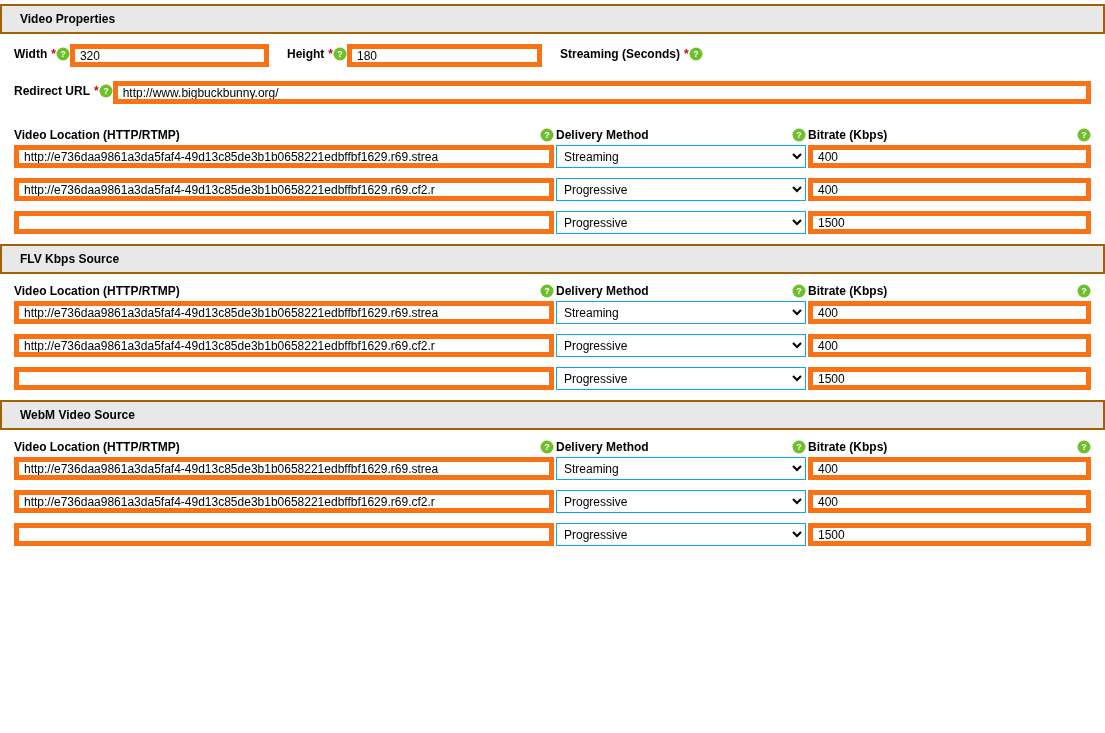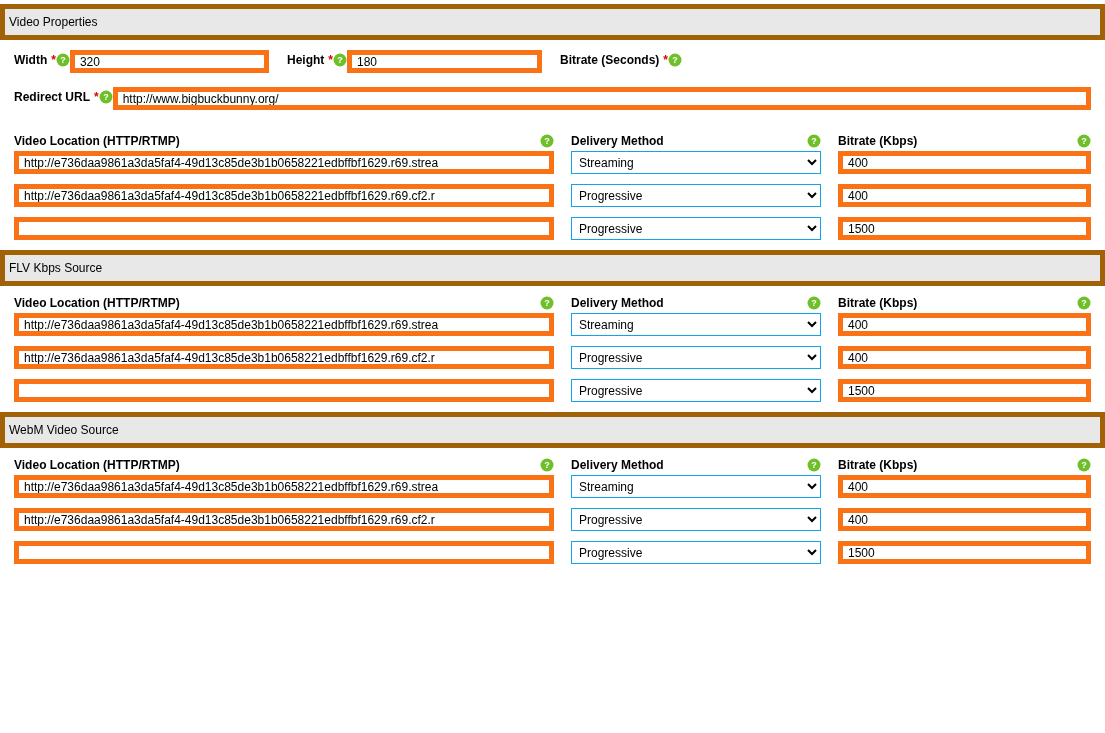--- a/index.html
+++ b/index.html
@@ -1,29 +1,29 @@
 <!DOCTYPE html>
 <html><head>
 <meta charset="utf-8">
 <style>
 html,body{margin:0;padding:0;background:#fff;font-family:Verdana,Arial,sans-serif;font-size:12px;color:#000;}
 .page{width:1105px;margin:0 auto;}
-.section-head{background:#e8e8e8;border:5px solid #a16207;padding:6px 4px;font-weight:normal;margin-top:4px;}
+.section-head{background:#e8e8e8;border:2px solid #a16207;padding:6px 18px;font-weight:bold;margin-top:4px;}
 .section-body{padding:10px 14px 0 14px;}
 .row{display:flex;gap:18px;margin-bottom:14px;}
 .col{display:flex;flex-direction:row;flex:0 0 auto;}
 .col.grow{flex:1 1 auto;}
 .label-line{display:flex;align-items:center;justify-content:space-between;font-weight:bold;margin-bottom:3px;}
 .lbl{white-space:nowrap;}
 .req{color:#d00;font-weight:bold;margin-left:4px;}
 input[type=text]{border:5px solid #f97316;padding:3px 5px;font-size:12px;font-family:inherit;box-sizing:border-box;width:100%;height:23px;}
 select{border:1px solid #0ea5e9;padding:2px 3px;font-size:12px;font-family:inherit;box-sizing:border-box;width:100%;height:23px;background:#fff;}
 .help-icon{width:14px;height:14px;flex:0 0 auto;}
 .help-icon svg{display:block;}
-.src-row{display:flex;gap:17px;align-items:center;margin-bottom:10px;}
+.src-row{display:flex;gap:2px;align-items:center;margin-bottom:10px;}
 .src-loc  {flex:0 0 540px;}
 .src-meth {flex:0 0 250px;}
 .src-bit  {flex:1 1 auto;}
 </style>
 </head>
 <body>
 
 <div class="page">
 
   <div class="section-head">
@@ -55,21 +55,21 @@
                 <circle cx="7" cy="7" r="6.5" fill="#6fbf2a"></circle>
                 <text x="7" y="10" text-anchor="middle" fill="#fff" font-size="9" font-family="Arial" font-weight="bold">?</text>
               </svg>
             </span>
         </div>
         <input type="text" value="180" style="">
       </div>
       <div class="col grow">
         <div class="label-line">
           <span class="lbl">
-            <span>Bitrate (Seconds)</span><span class="req">*</span>
+            <span>Streaming (Seconds)</span><span class="req">*</span>
           </span>
           <span class="help-icon">
               <svg viewBox="0 0 14 14">
                 <circle cx="7" cy="7" r="6.5" fill="#6fbf2a"></circle>
                 <text x="7" y="10" text-anchor="middle" fill="#fff" font-size="9" font-family="Arial" font-weight="bold">?</text>
               </svg>
             </span>
         </div>
       </div>
     </div>

